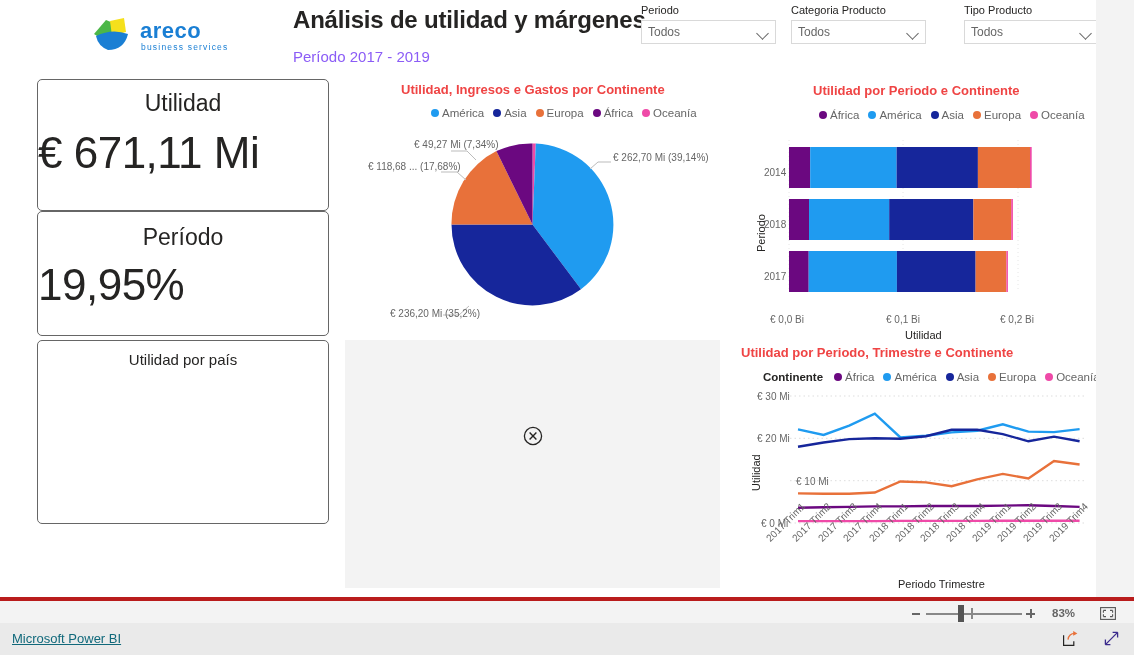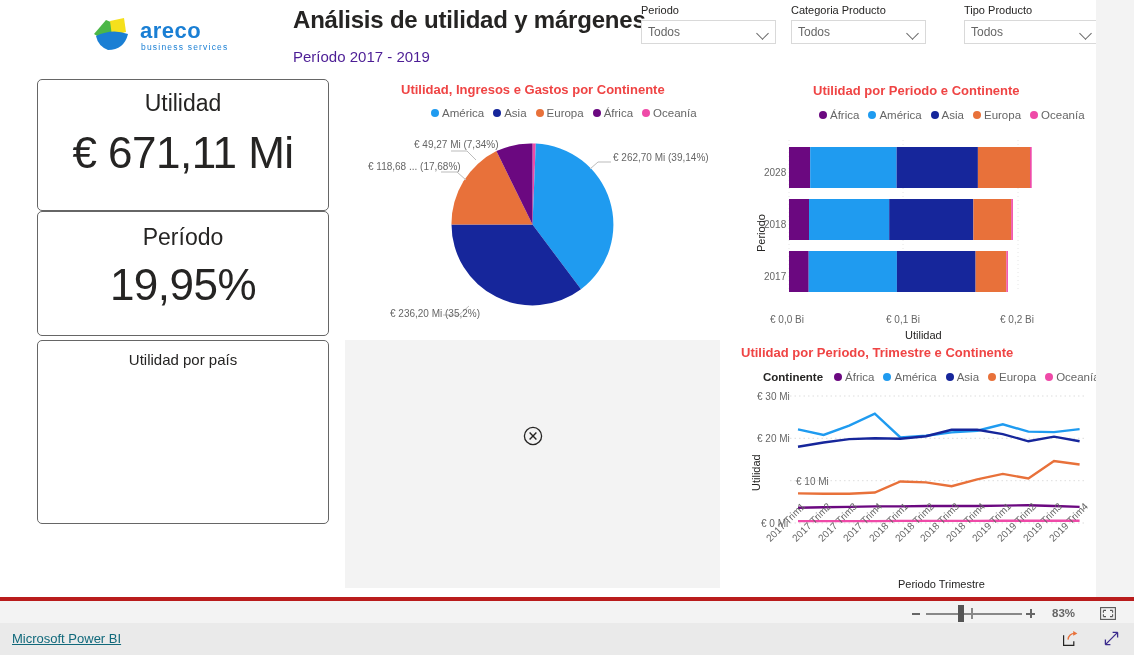--- a/index.html
+++ b/index.html
@@ -18,21 +18,21 @@
   
   .logo { position:absolute; left:88px; top:12px; width:150px; height:46px; }
 
   .report-title {
     position:absolute; left:293px; top:6px;
     font-size:24px; font-weight:bold; color:#252423;
     letter-spacing:-0.2px; white-space:nowrap;
   }
   .report-sub {
     position:absolute; left:293px; top:48px;
-    font-size:15px; color:#4c1d95; white-space:nowrap;
+    font-size:15px; color:#8b5cf6; white-space:nowrap;
   }
 
   
   .slicer { position:absolute; top:4px; }
   .slicer-label { font-size:11px; color:#252423; margin-bottom:4px; white-space:nowrap; }
   .slicer-box {
     width:135px; height:24px; border:1px solid #d9d9d9; background:#fff;
     display:flex; align-items:center; padding:0 6px; position:relative;
   }
   .slicer-value { font-size:12px; color:#666; }
@@ -42,21 +42,21 @@
 
   
   .card {
     position:absolute; border:1px solid #666; border-radius:5px; background:#fff;
   }
   .card-title {
     position:absolute; left:0; right:0; text-align:center;
     font-size:23px; color:#252423;
   }
   .card-value {
-    position:absolute; left:0; right:0; text-align:center;
+    position:absolute; left:0; right:0; text-align:left;
     font-size:44px; color:#252423; letter-spacing:-0.5px;
   }
   .card-title-sm { font-size:15px; }
 
   
   .vtitle { position:absolute; font-size:13px; font-weight:bold; color:#ef4444; white-space:nowrap; }
   .legend { position:absolute; display:flex; align-items:center; gap:9px; font-size:11.5px; color:#666; white-space:nowrap;padding-left:22px; }
   .legend-item { display:flex; align-items:center; gap:3px; }
   .dot { width:8px; height:8px; border-radius:50%; display:inline-block; }
   .legend-caption { font-weight:bold; color:#252423; margin-right:2px; }
@@ -255,21 +255,21 @@
 
       <g>
         <rect x="59" y="121" width="19.7" height="41" fill="#6b0880"></rect>
         <rect x="78.7" y="121" width="88.2" height="41" fill="#1f9bf0"></rect>
         <rect x="166.9" y="121" width="78.7" height="41" fill="#16269b"></rect>
         <rect x="245.6" y="121" width="30.8" height="41" fill="#e8713a"></rect>
         <rect x="276.4" y="121" width="1.5" height="41" fill="#ef4aa8"></rect>
       </g>
     </svg>
 
-    <div class="axis-txt" style="left:764px; top:167px;">2028</div>
+    <div class="axis-txt" style="left:764px; top:167px;">2014</div>
     <div class="axis-txt" style="left:764px; top:219px;">2018</div>
     <div class="axis-txt" style="left:764px; top:271px;">2017</div>
 
     <div class="axis-txt" style="left:770px; top:314px;">€ 0,0 Bi</div>
     <div class="axis-txt" style="left:886px; top:314px;">€ 0,1 Bi</div>
     <div class="axis-txt" style="left:1000px; top:314px;">€ 0,2 Bi</div>
 
     <div class="axis-title" style="left:905px; top:329px;">Utilidad</div>
     <div class="axis-title axis-title-v" style="left:755px; top:252px;">Periodo</div>
 

